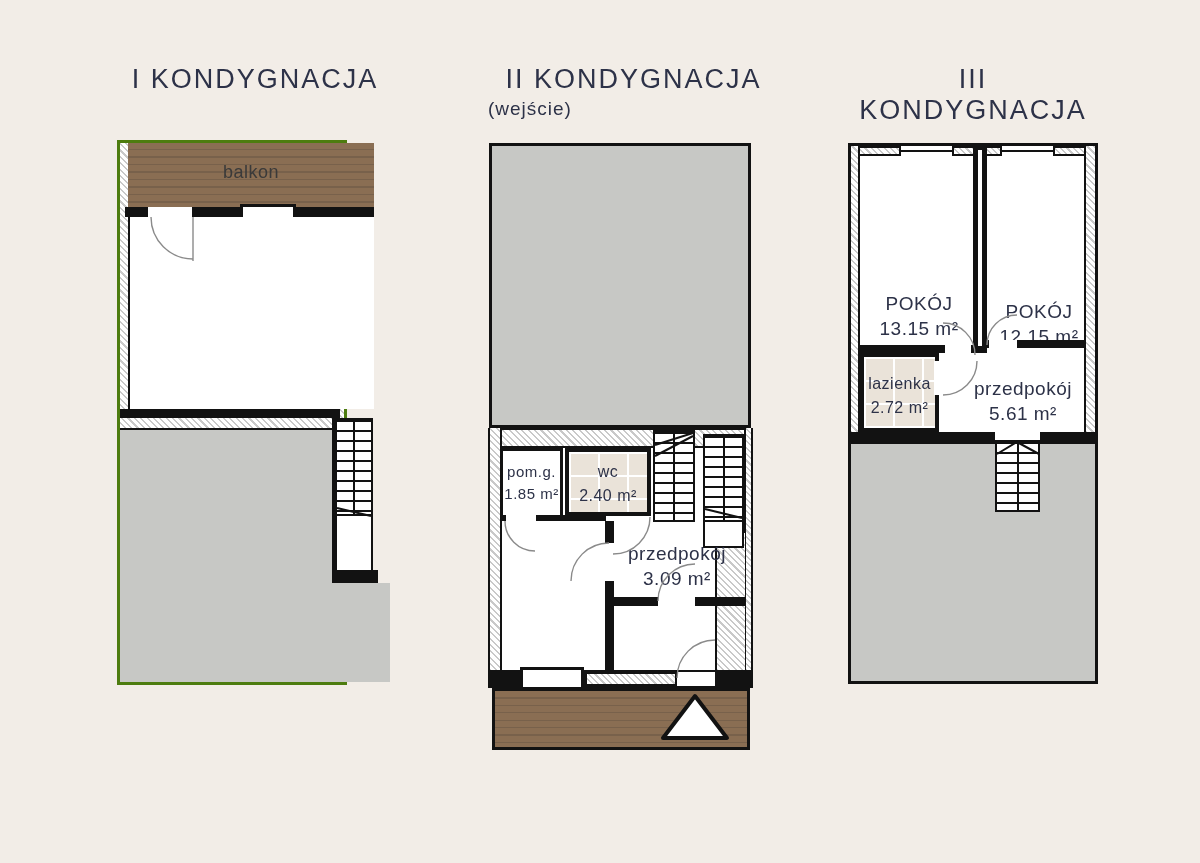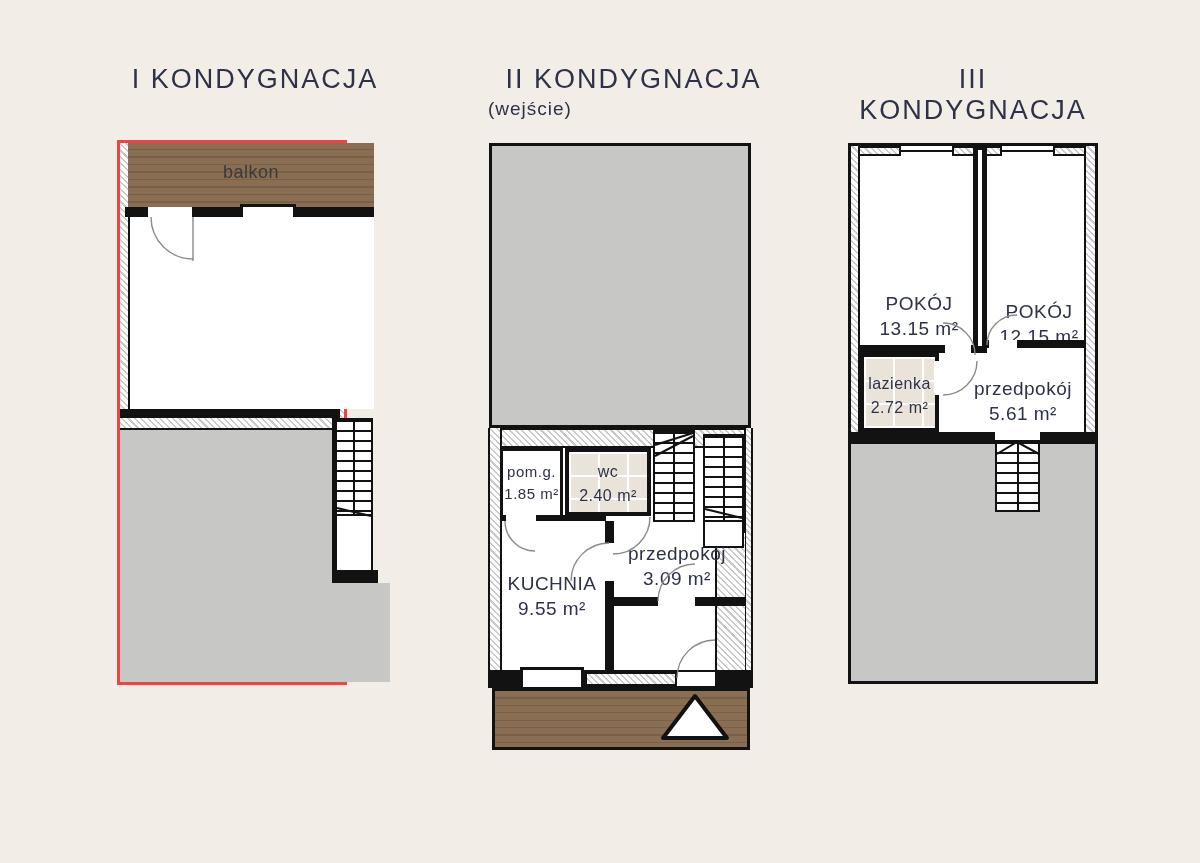--- a/index.html
+++ b/index.html
@@ -35,21 +35,21 @@
 </head>
 <body>
 
 <div class="canvas">
 
   <div class="title" style="left:117px;top:64px;width:276px;">I KONDYGNACJA</div>
   <div class="title" style="left:501px;top:64px;width:265px;">II KONDYGNACJA</div>
   <div class="subtitle" style="left:488px;top:98px;width:265px;">(wejście)</div>
   <div class="title" style="left:848px;top:64px;width:250px;">III KONDYGNACJA</div>
 
-  <div class="plan white" style="left:117px;top:140px;width:230px;height:545px;border:3px solid #ef4444;">
+  <div class="plan white" style="left:117px;top:140px;width:230px;height:545px;border:3px solid #4d7c0f;">
     <div class="abs hatch" style="left:0;top:0;width:10px;height:286px;border-right:2px solid #121212;"></div>
     <div class="abs hatch" style="right:0;top:0;width:16px;height:440px;border-left:2px solid #121212;"></div>
 
     <div class="abs wood" style="left:8px;top:0;width:246px;height:64px;"></div>
     <div class="room-label" style="left:8px;top:17px;width:246px;color:#3a3a3a;font-size:18px;">balkon</div>
 
     <div class="abs black" style="left:5px;top:64px;width:249px;height:10px;"></div>
     <div class="abs white" style="left:28px;top:64px;width:44px;height:10px;"></div>
     <div class="abs white" style="left:120px;top:61px;width:56px;height:16px;border:3px solid #121212;"></div>
 
@@ -99,24 +99,20 @@
     <div class="abs black" style="left:14px;top:372px;width:104px;height:6px;"></div>
     <div class="abs white" style="left:18px;top:372px;width:30px;height:6px;"></div>
     <div class="abs black" style="left:117px;top:378px;width:9px;height:149px;"></div>
     <div class="abs white" style="left:117px;top:400px;width:9px;height:38px;"></div>
     <div class="abs black" style="left:117px;top:454px;width:140px;height:9px;"></div>
     <div class="abs white" style="left:170px;top:454px;width:37px;height:9px;"></div>
 
     <div class="room-label" style="left:119px;top:398px;width:140px;">
       <span>przedpokój</span>
       <span class="area">3.09 m²</span>
-    </div>
-    <div class="room-label" style="left:14px;top:428px;width:100px;">
-      <span>KUCHNIA</span>
-      <span class="area">9.55 m²</span>
     </div>
 
     <div class="abs black" style="left:0;top:527px;width:265px;height:18px;"></div>
     <div class="abs white" style="left:32px;top:524px;width:64px;height:23px;border:3px solid #121212;"></div>
     <div class="abs hatch" style="left:99px;top:531px;width:88px;height:10px;"></div>
     <div class="abs white" style="left:189px;top:529px;width:38px;height:14px;"></div>
 
     <div class="abs wood" style="left:4px;top:545px;width:258px;height:62px;border:3px solid #121212;"></div>
 
     <svg class="overlay" width="265" height="612">

